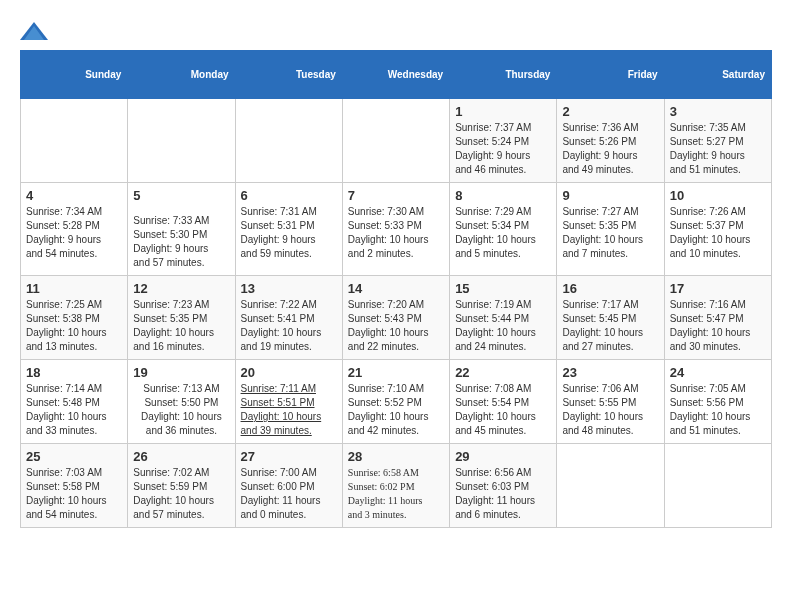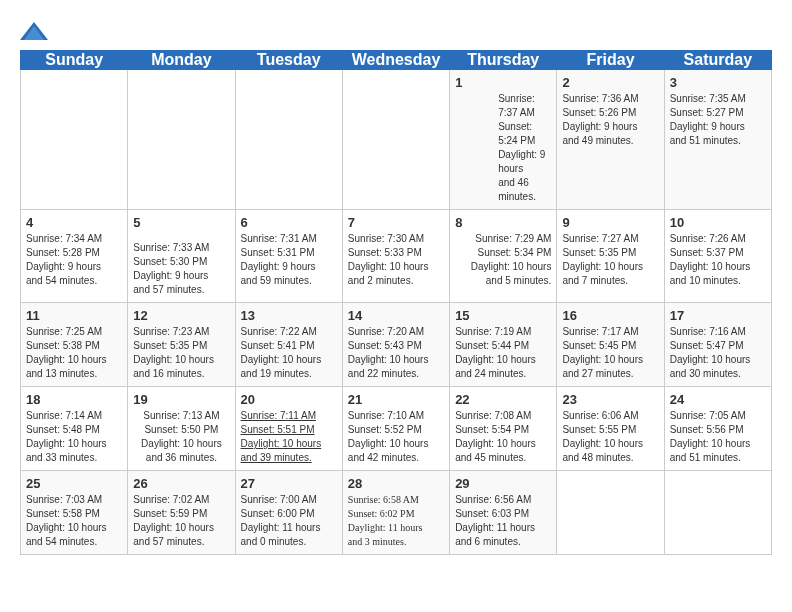--- a/index.html
+++ b/index.html
@@ -60,24 +60,24 @@
     .calendar {
       width: 100%;
       border-collapse: collapse;
       margin-top: 8px;
     }
     .calendar thead tr {
       background-color: #2a6ebb;
     }
     .calendar thead th {
       color: #fff;
-      font-size: 16px;
-      font-weight: bold;
-      text-align: center;
-      padding: 0 6px;
+      font-size: 10px;
+      font-weight: bold;
+      text-align: right;
+      padding: 18px 6px;
       border: 1px solid #2a6ebb;
     }
     .calendar tbody td {
       vertical-align: top;
       padding: 5px 5px;
       border: 1px solid #ccc;
       font-size: 10.5px;
       color: #333;
       width: calc(100% / 7);
       min-height: 80px;
@@ -140,21 +140,21 @@
       </tr>
   </thead>
   <tbody id="calendar-body">
   <tr>
         <td class="empty-cell"></td>
         <td class="empty-cell"></td>
         <td class="empty-cell"></td>
         <td class="empty-cell"></td>
         <td>
           <span class="day-number">1</span>
-          <div class="day-content" style="white-space: pre-line; margin-left: 43px;">Sunrise: 7:37 AM
+          <div class="day-content" style="white-space: pre-line;">Sunrise: 7:37 AM
 Sunset: 5:24 PM
 Daylight: 9 hours
 and 46 minutes.</div>
         </td>
         <td>
           <span class="day-number">2</span>
           <div class="day-content" style="white-space: pre-line;">Sunrise: 7:36 AM
 Sunset: 5:26 PM
 Daylight: 9 hours
 and 49 minutes.</div>
@@ -191,21 +191,21 @@
         </td>
         <td>
           <span class="day-number">7</span>
           <div class="day-content" style="white-space: pre-line;">Sunrise: 7:30 AM
 Sunset: 5:33 PM
 Daylight: 10 hours
 and 2 minutes.</div>
         </td>
         <td>
           <span class="day-number">8</span>
-          <div class="day-content" style="white-space: pre-line; text-align: right;">Sunrise: 7:29 AM
+          <div class="day-content" style="white-space: pre-line;">Sunrise: 7:29 AM
 Sunset: 5:34 PM
 Daylight: 10 hours
 and 5 minutes.</div>
         </td>
         <td>
           <span class="day-number">9</span>
           <div class="day-content" style="white-space: pre-line;">Sunrise: 7:27 AM
 Sunset: 5:35 PM
 Daylight: 10 hours
 and 7 minutes.</div>
@@ -300,21 +300,21 @@
         </td>
         <td>
           <span class="day-number">22</span>
           <div class="day-content" style="white-space: pre-line;">Sunrise: 7:08 AM
 Sunset: 5:54 PM
 Daylight: 10 hours
 and 45 minutes.</div>
         </td>
         <td>
           <span class="day-number">23</span>
-          <div class="day-content" style="white-space: pre-line;">Sunrise: 6:06 AM
+          <div class="day-content" style="white-space: pre-line;">Sunrise: 7:06 AM
 Sunset: 5:55 PM
 Daylight: 10 hours
 and 48 minutes.</div>
         </td>
         <td>
           <span class="day-number">24</span>
           <div class="day-content" style="white-space: pre-line;">Sunrise: 7:05 AM
 Sunset: 5:56 PM
 Daylight: 10 hours
 and 51 minutes.</div>

